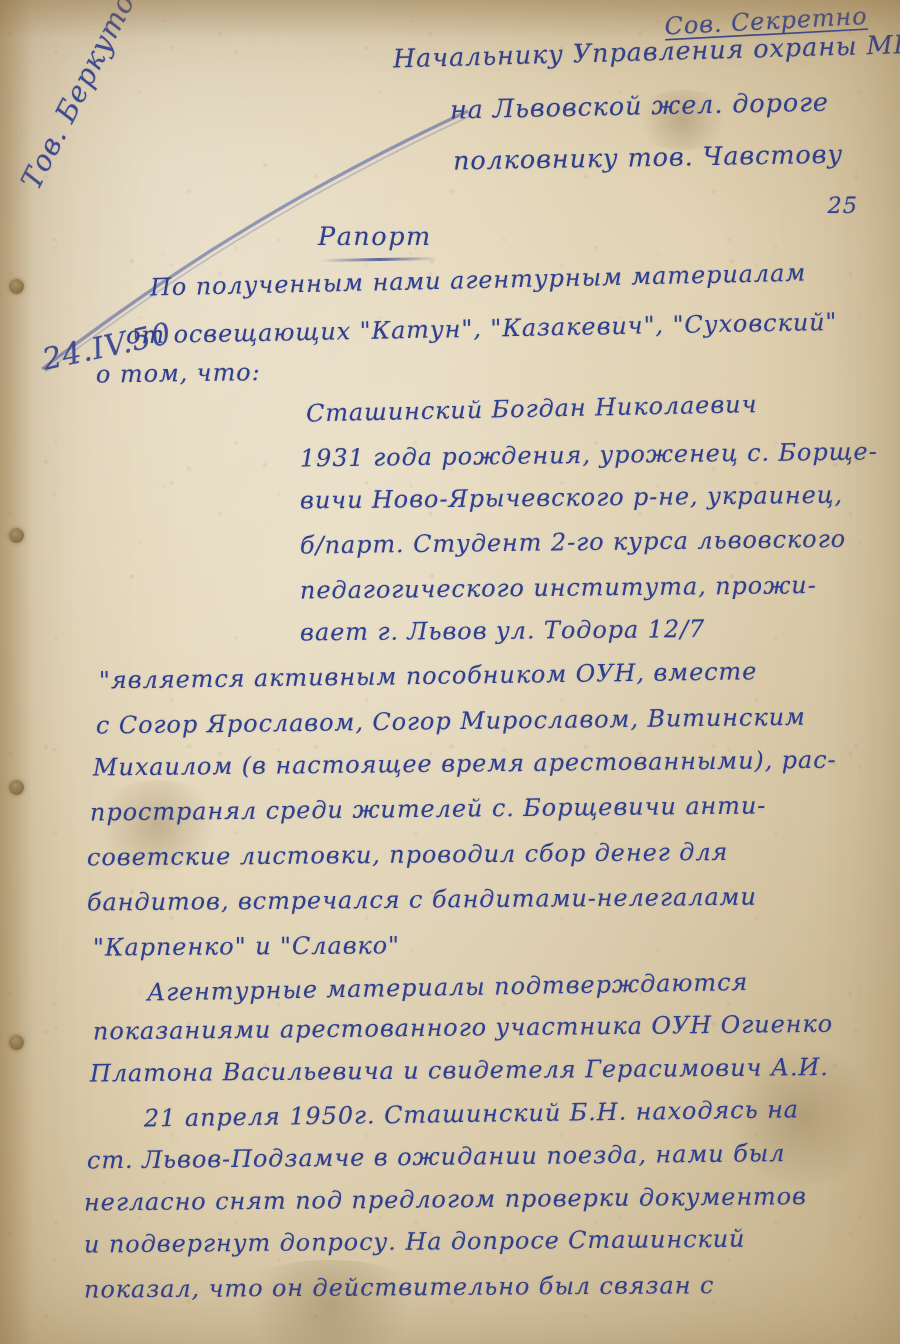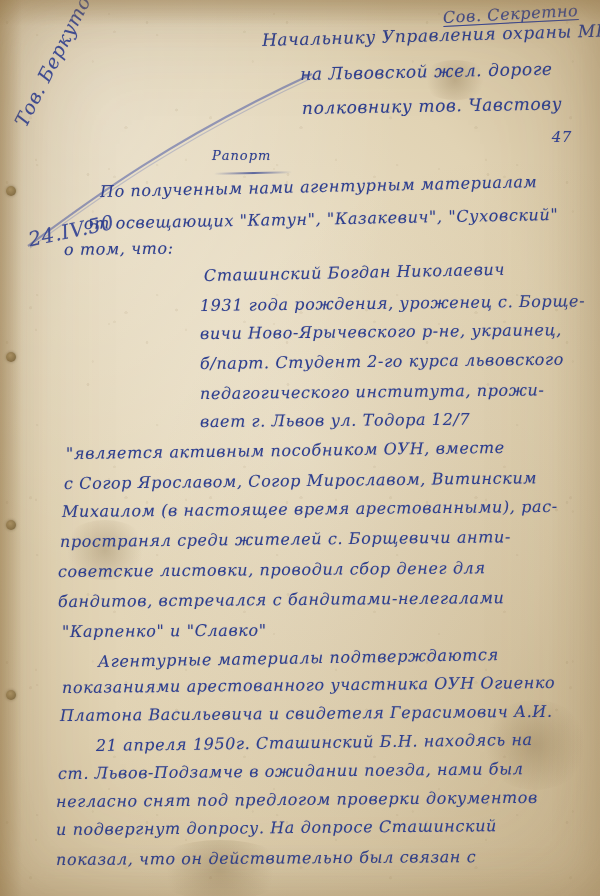--- a/index.html
+++ b/index.html
@@ -93,21 +93,21 @@
     opacity:.9;
   }
   
   #stroke{
     position:absolute;left:20px;top:70px;width:300px;height:180px;pointer-events:none;
   }
   #folio{
     position:absolute;right:28px;top:128px;font-size:15px;color:#2f4096;font-style:italic;
   }
   #title{
-    position:absolute;left:212px;top:148px;font-size:13px;color:#2e3f8f;font-style:italic;
+    position:absolute;left:212px;top:148px;font-size:17px;color:#2e3f8f;font-style:italic;
     letter-spacing:1px;
   }
   #title-underline{
     position:absolute;left:214px;top:172px;width:78px;height:2px;
     background:linear-gradient(90deg,rgba(46,63,143,.0),rgba(46,63,143,.75),rgba(46,63,143,.0));
     border-radius:2px;transform:rotate(-1deg);
   }
   .blot{
     position:absolute;border-radius:50%;
     background:radial-gradient(circle,rgba(120,95,55,.30) 0%, rgba(120,95,55,0) 70%);
@@ -135,21 +135,21 @@
     <path d="M8,176 C70,130 150,70 292,4" stroke="#4a5aa6" stroke-width="2.2" fill="none" opacity="0.55"></path>
     <path d="M10,178 C72,133 152,73 294,7" stroke="#6b79b8" stroke-width="1.1" fill="none" opacity="0.35"></path>
   </svg>
 
   <div id="secret" class="hw">Сов. Секретно</div>
 
   <div class="hw l1" style="left:262px;top:30px;transform:rotate(-1.6deg);">Начальнику Управления охраны МГБ</div>
   <div class="hw l1" style="left:300px;top:64px;transform:rotate(-1.2deg);">на Львовской жел. дороге</div>
   <div class="hw l1" style="left:302px;top:98px;transform:rotate(-1.0deg);">полковнику тов. Чавстову</div>
 
-  <div id="folio" class="hw">47</div>
+  <div id="folio" class="hw">25</div>
 
   <div id="diag" class="hw">Тов. Беркутов</div>
   <div id="diag2" class="hw pencil">24.IV.50</div>
 
   <div id="title" class="hw">Рапорт</div>
   <div id="title-underline"></div>
 
   <div class="hw l2" style="left:100px;top:182px;transform:rotate(-1.3deg);">По полученным нами агентурным материалам</div>
   <div class="hw l2" style="left:84px;top:214px;transform:rotate(-1.1deg);">от освещающих "Катун", "Казакевич", "Суховский"</div>
   <div class="hw l2" style="left:64px;top:240px;transform:rotate(-0.8deg);">о том, что:</div>

